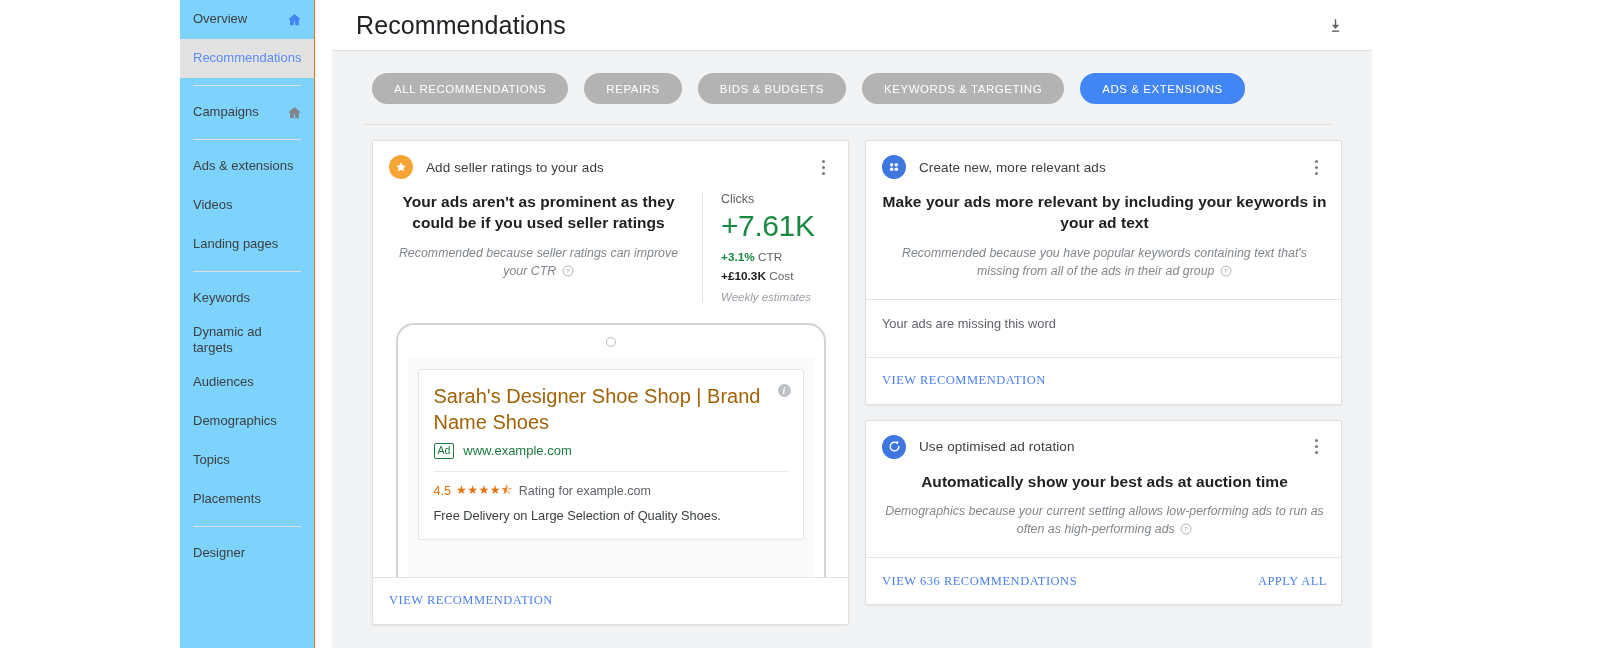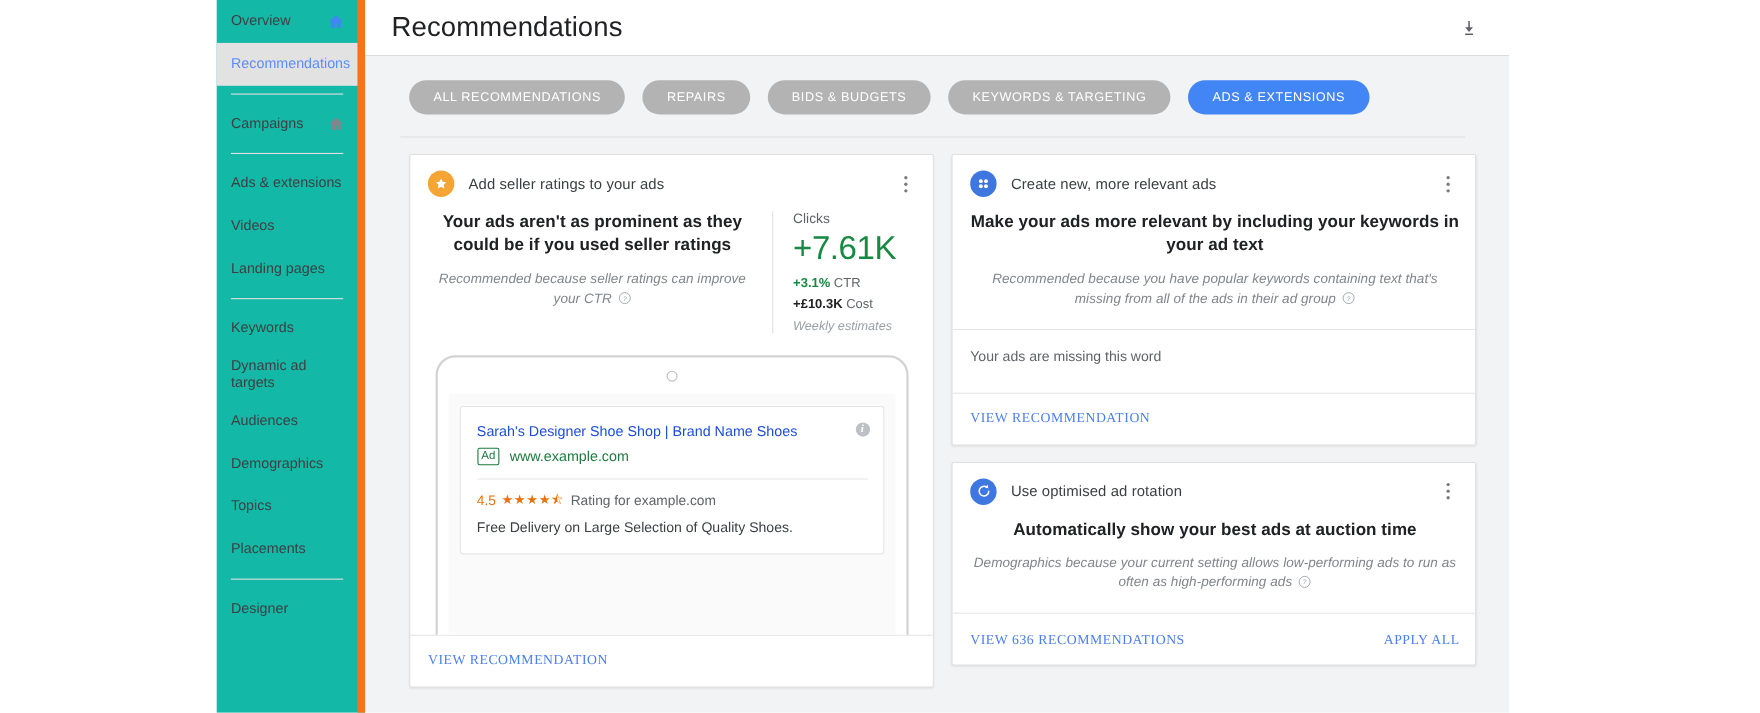--- a/index.html
+++ b/index.html
@@ -14,22 +14,22 @@
 
   
   .top-stub {
     position: absolute; left: 852px; top: 0; width: 448px; height: 4px;
     background: linear-gradient(180deg, #c9c9c9 0%, #e3e3e3 55%, #f2f2f2 100%);
     border-radius: 0 0 3px 3px;
   }
 
   
   .sidebar {
-    position: absolute; left: 197px; top: 0; width: 135px; height: 648px;
-    background: #14b8a6; border-right: 7px solid #f97316;
+    position: absolute; left: 180px; top: 0; width: 135px; height: 648px;
+    background: #7dd3fc; border-right: 1px solid #f97316;
     padding-top: 0;
   }
   .nav-item {
     position: relative; display: flex; align-items: center;
     justify-content: space-between;
     padding: 0 12px 0 13px; min-height: 39px;
     font-size: 13px; color: #3c4043; line-height: 1.25;
     cursor: pointer; white-space: normal;
   }
   .nav-item .lbl { padding: 6px 0; }
@@ -155,21 +155,21 @@
   }
   .phone-screen {
     margin: 11px 10px 0; background: #fafafa; height: calc(100% - 34px);
     padding: 11px 10px;
   }
   .ad-card {
     background: #ffffff; border: 1px solid #e6e6e6; border-radius: 3px;
     padding: 13px 14px 16px 15px; position: relative;
   }
   .ad-title {
-    color: #1d4ed8; font-size: 13px; line-height: 1.33; padding-right: 26px;
+    color: #a16207; font-size: 20px; line-height: 1.33; padding-right: 26px;
   }
   .ad-urlrow { display: flex; align-items: flex-start; margin-top: 7px; gap: 9px; }
   .ad-tag {
     border: 1px solid #1d7a3e; color: #1d7a3e; font-size: 10.5px;
     border-radius: 2px; padding: 0px 3px 1px; line-height: 1.25; font-weight: normal;
   }
   .ad-url { color: #1d7a3e; font-size: 13px; }
   .ad-info {
     position: absolute; right: 12px; top: 14px; width: 13px; height: 13px;
     border-radius: 50%; background: #bdc1c6; color: #ffffff; font-size: 10px;

